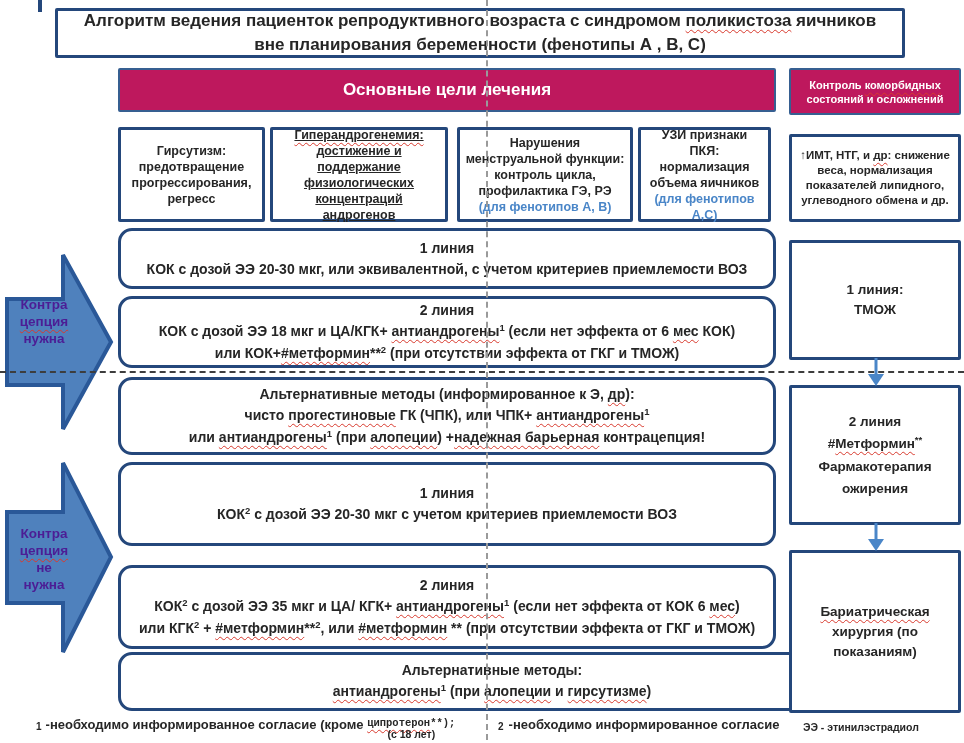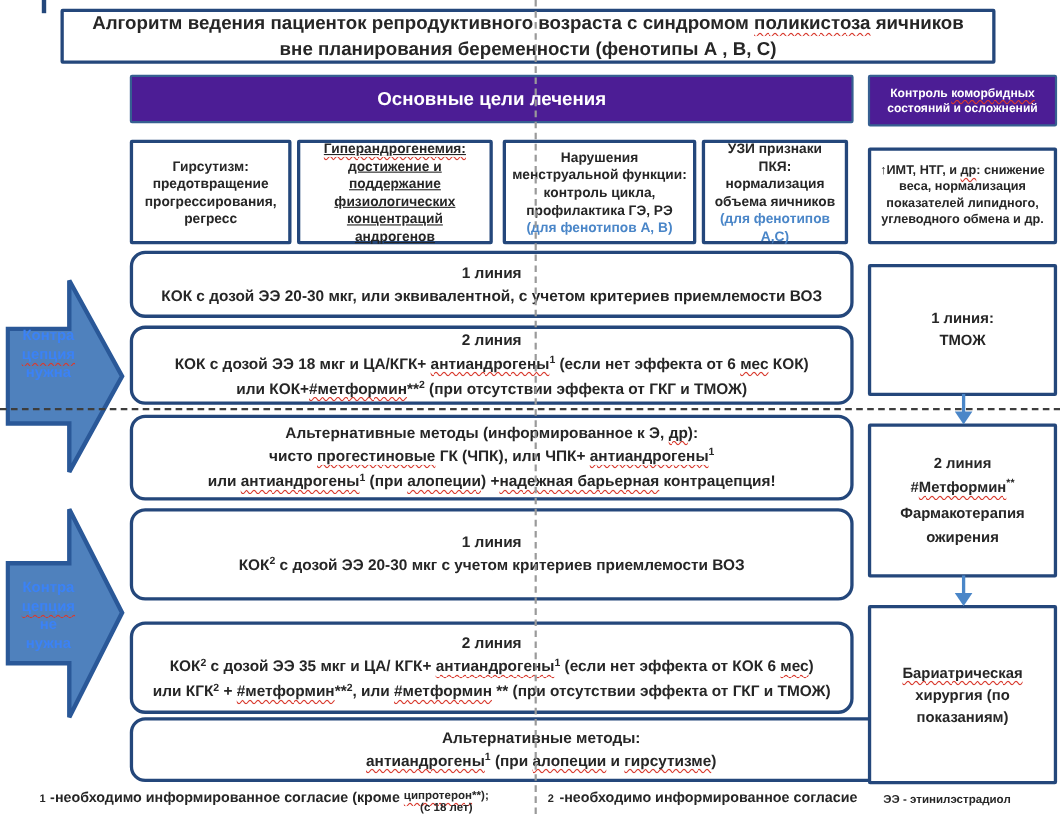--- a/index.html
+++ b/index.html
@@ -1,28 +1,28 @@
 <!DOCTYPE html>
 <html><head>
 <meta charset="utf-8">
 <style>
   html,body{margin:0;padding:0;background:#fff;}
   .wrap{position:relative;width:964px;height:743px;background:#fff;
         font-family:"Liberation Sans",sans-serif;color:#262626;overflow:hidden;}
   .bx{position:absolute;background:#fff;border:3px solid #24477b;border-radius:2px;
       box-sizing:border-box;display:flex;flex-direction:column;align-items:center;
       justify-content:center;text-align:center;font-weight:bold;}
-  .fill{background:#4c1d95;color:#fff;border:2px solid #365f91;}
+  .fill{background:#be185d;color:#fff;border:2px solid #365f91;}
   .wv{text-decoration:underline;text-decoration-style:wavy;text-decoration-color:#d83a2e;
       text-decoration-thickness:1px;text-underline-offset:3px;}
   .bl{color:#4a86c8;}
   .sp{font-size:9.5px;position:relative;top:-5px;}
   .vdash{position:absolute;left:486px;top:0;width:0;height:740px;border-left:2px dashed #9a9a9a;z-index:6;}
   .hdash{position:absolute;left:0;top:371px;width:964px;height:0;border-top:2px dashed #3d3d3d;z-index:6;}
-  .arrowtxt{position:absolute;color:#3b82f6;font-weight:bold;font-size:13.5px;line-height:17px;
+  .arrowtxt{position:absolute;color:#4c1d95;font-weight:bold;font-size:13.5px;line-height:17px;
       text-align:center;z-index:3;}
   .downarrow{position:absolute;z-index:2;}
   .mainbox{font-size:14px;line-height:21px;padding:2px 8px;border-radius:14px;}
   .goal{font-size:12.5px;line-height:16px;padding:2px 5px;}
   .rightbox{font-size:13.5px;line-height:20px;padding:2px 10px;}
   .corner{position:absolute;left:38px;top:0;width:4px;height:12px;background:#24477b;}
 </style>
 </head>
 <body>
 
@@ -141,21 +141,21 @@
   </div>
 
   <div class="vdash"></div>
   <div class="hdash"></div>
 
   <div style="position:absolute;left:0;top:714px;width:964px;height:29px;font-size:13px;font-weight:bold;">
     <div style="position:absolute;left:36px;top:0;display:flex;align-items:flex-start;">
       <span style="font-size:10px;margin:7px 4px 0 0;">1</span>
       <span style="margin-top:3px;white-space:pre;">-необходимо информированное согласие (кроме </span>
       <span style="display:inline-block;font-size:10.5px;line-height:11px;text-align:center;margin-top:4px;">
-        <span style="display:block;"><span class="wv">ципротерон</span><span>**);</span></span>
+        <span style="display:block;font-family:Liberation Mono, monospace;"><span class="wv">ципротерон</span><span>**);</span></span>
         <span style="display:block;">(с 18 лет)</span>
       </span>
     </div>
     <div style="position:absolute;left:498px;top:0;display:flex;align-items:flex-start;">
       <span style="font-size:10px;margin:7px 5px 0 0;">2</span>
       <span style="margin-top:3px;">-необходимо информированное согласие</span>
     </div>
     <div style="position:absolute;left:803px;top:7px;font-size:10.5px;">
       <span>ЭЭ - этинилэстрадиол</span>
     </div>

